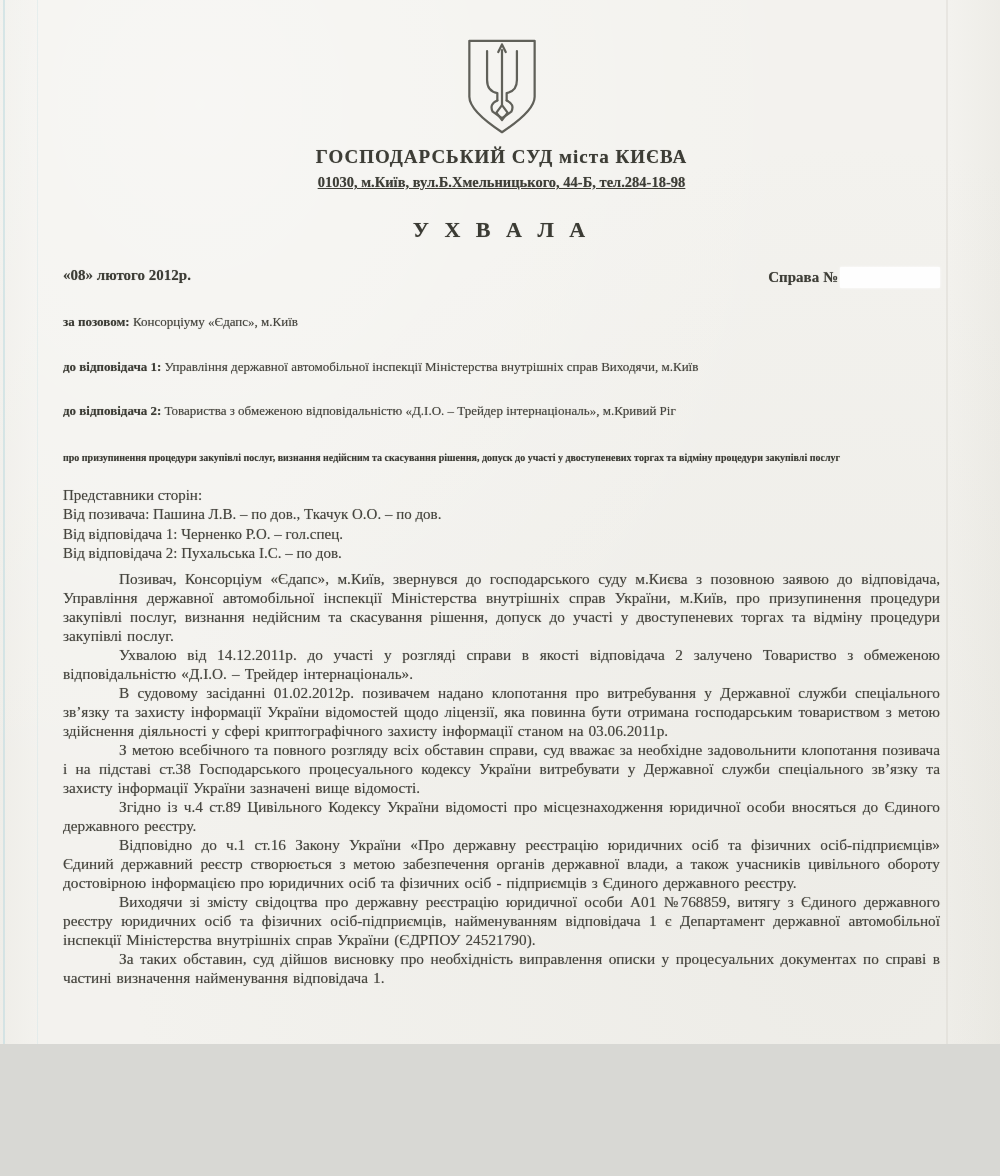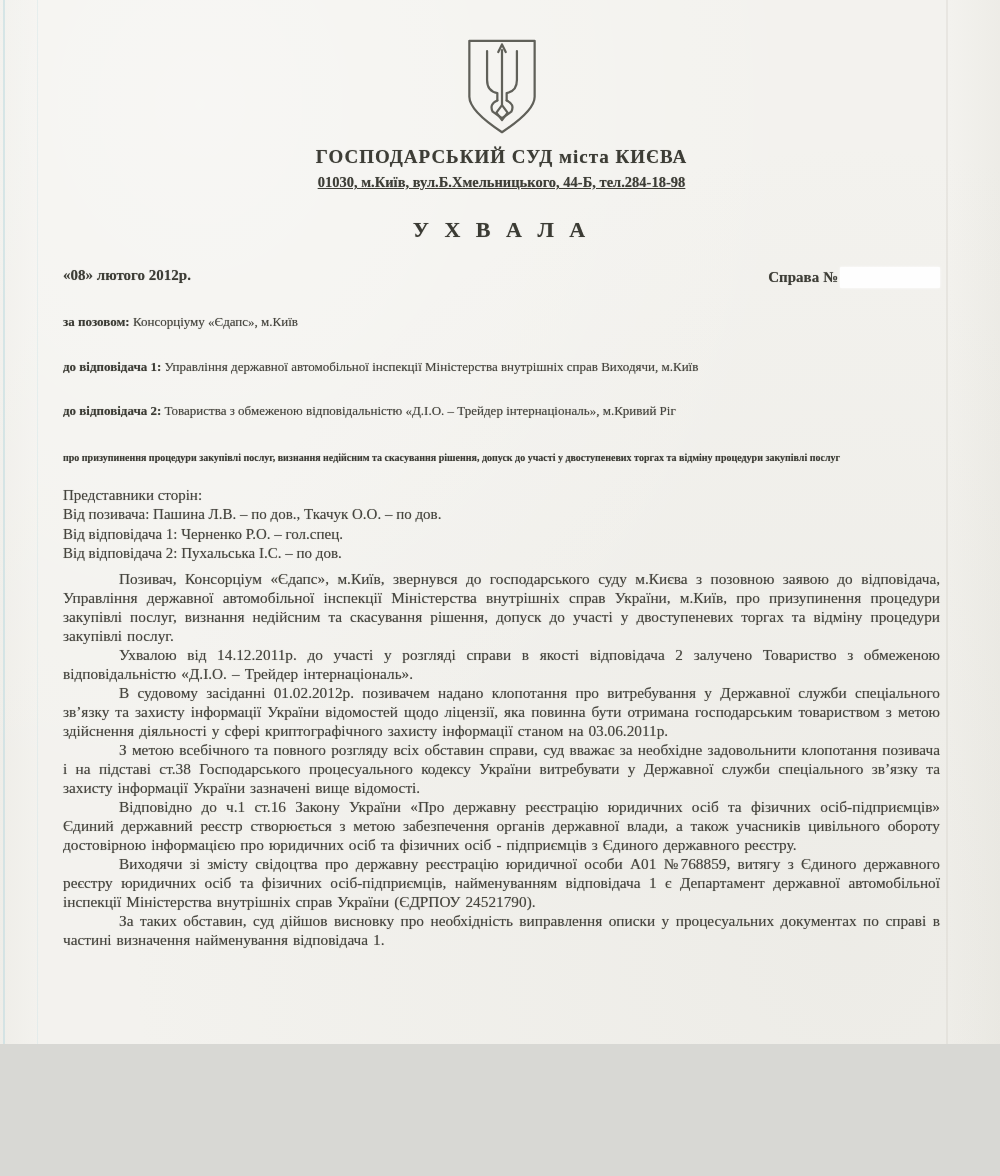--- a/index.html
+++ b/index.html
@@ -104,19 +104,20 @@
       <div>Від позивача: Пашина Л.В. – по дов., Ткачук О.О. – по дов.</div>
       <div>Від відповідача 1:  Черненко Р.О. –  гол.спец.</div>
       <div>Від відповідача 2: Пухальська І.С. – по дов.</div>
     </div>
 
     <div class="bodytext">
       <p>Позивач, Консорціум «Єдапс», м.Київ, звернувся до господарського суду м.Києва з позовною заявою до відповідача, Управління державної автомобільної інспекції Міністерства внутрішніх справ України, м.Київ, про призупинення процедури закупівлі послуг, визнання недійсним та скасування рішення, допуск до участі у двоступеневих торгах та відміну процедури закупівлі послуг.</p>
       <p>Ухвалою від 14.12.2011р. до участі у розгляді справи в якості відповідача 2 залучено Товариство з обмеженою відповідальністю «Д.І.О. – Трейдер інтернаціональ».</p>
       <p>В судовому засіданні 01.02.2012р. позивачем надано клопотання про витребування у Державної служби спеціального зв’язку та захисту інформації України відомостей щодо ліцензії, яка повинна бути отримана господарським товариством з метою здійснення діяльності у сфері криптографічного захисту інформації станом на 03.06.2011р.</p>
       <p>З метою всебічного та повного розгляду всіх обставин справи, суд вважає за необхідне задовольнити клопотання позивача і на підставі ст.38 Господарського процесуального кодексу України витребувати у Державної служби спеціального зв’язку та захисту інформації України зазначені вище відомості.</p>
+      <p>Згідно із ч.4 ст.89 Цивільного Кодексу України відомості про місцезнаходження юридичної особи вносяться до Єдиного державного реєстру.</p>
       <p>Відповідно до ч.1 ст.16 Закону України «Про державну реєстрацію юридичних осіб та фізичних осіб-підприємців» Єдиний державний реєстр створюється з метою забезпечення органів державної влади, а також учасників цивільного обороту достовірною інформацією про юридичних осіб та фізичних осіб - підприємців з Єдиного державного реєстру.</p>
       <p>Виходячи зі змісту свідоцтва про державну реєстрацію юридичної особи А01 №768859, витягу з Єдиного державного реєстру юридичних осіб та фізичних осіб-підприємців, найменуванням відповідача 1 є Департамент державної автомобільної інспекції Міністерства внутрішніх справ України (ЄДРПОУ 24521790).</p>
       <p>За таких обставин, суд дійшов висновку про необхідність виправлення описки у процесуальних документах по справі в частині визначення найменування відповідача 1.</p>
     </div>
 
   </div>
 </div>
 
 </body></html>

